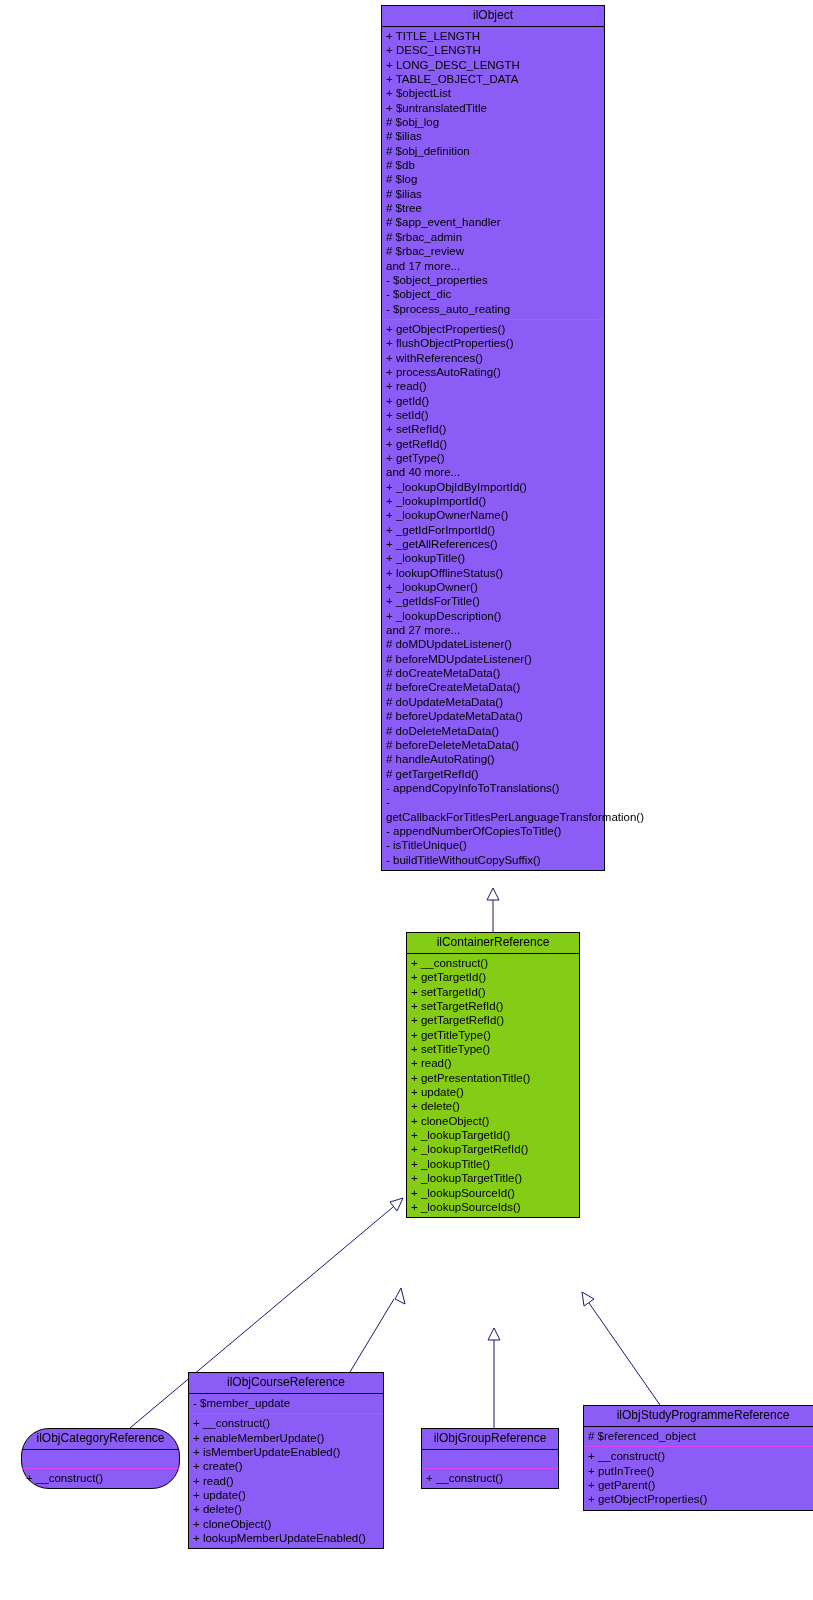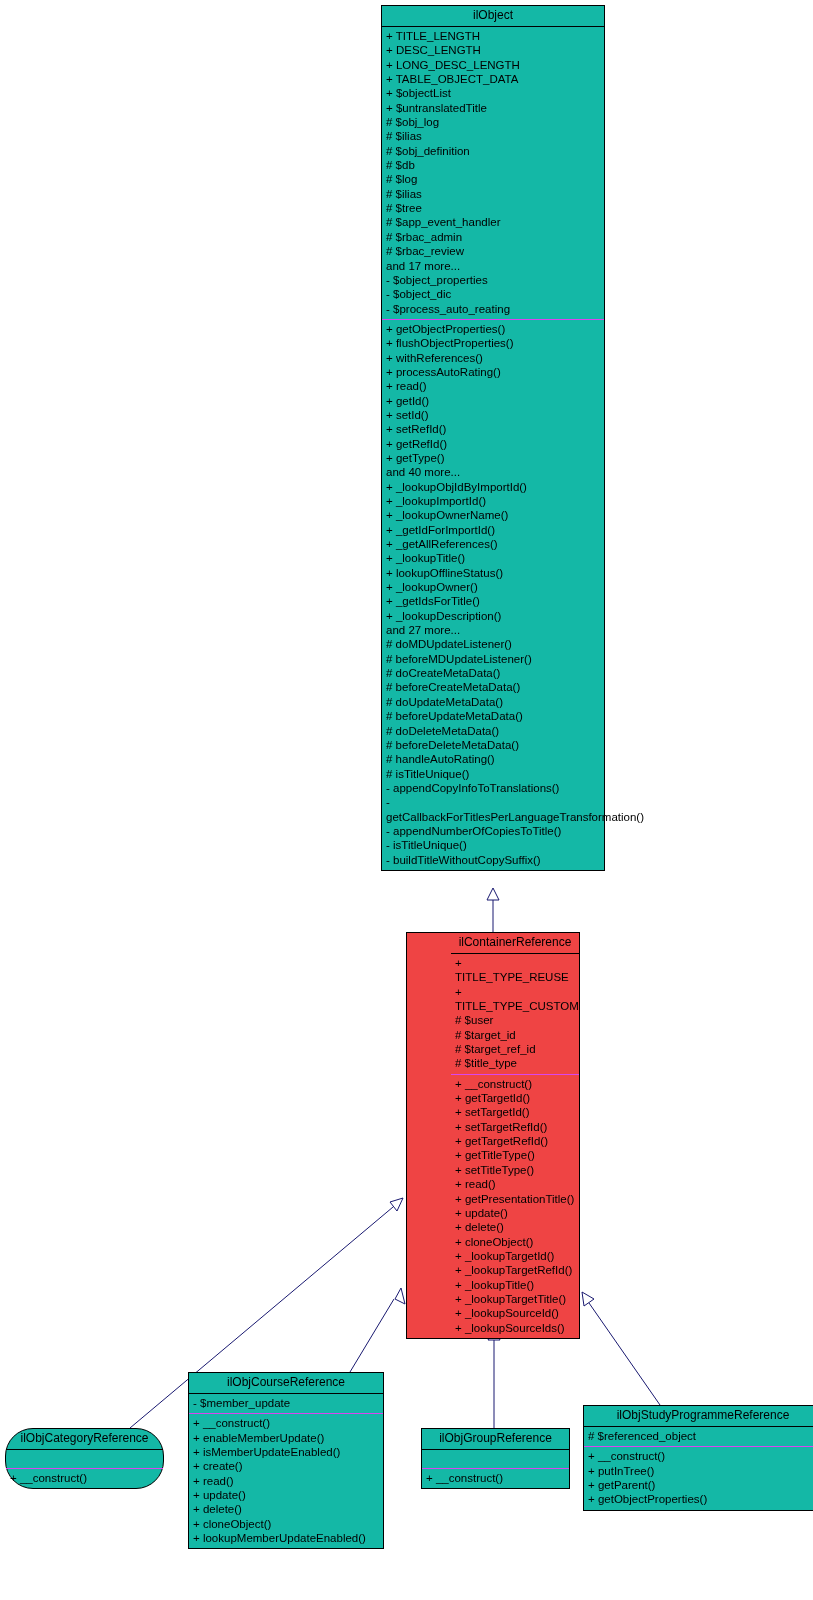--- a/index.html
+++ b/index.html
@@ -27,26 +27,25 @@
     position: absolute;
     left: 0;
     top: 0;
     width: 813px;
     height: 1600px;
     pointer-events: none;
   }
   .uml-class {
     position: absolute;
     border: 1px solid #000000;
-    background: #14b8a6;
+    background: #8b5cf6;
     box-sizing: border-box;
   }
   .uml-class.filled {
-    background: #ef4444;
-    padding-left: 44px;
+    background: #84cc16;
   }
   .cls-title {
     text-align: center;
     padding: 3px 4px 4px 4px;
     border-bottom: 1px solid #000000;
     font-size: 12px;
     line-height: 13px;
     white-space: nowrap;
   }
   .cls-section {
@@ -149,39 +148,31 @@
       <div class="member">and 27 more...</div>
       <div class="member"># doMDUpdateListener()</div>
       <div class="member"># beforeMDUpdateListener()</div>
       <div class="member"># doCreateMetaData()</div>
       <div class="member"># beforeCreateMetaData()</div>
       <div class="member"># doUpdateMetaData()</div>
       <div class="member"># beforeUpdateMetaData()</div>
       <div class="member"># doDeleteMetaData()</div>
       <div class="member"># beforeDeleteMetaData()</div>
       <div class="member"># handleAutoRating()</div>
-      <div class="member"># isTitleUnique()</div>
+      <div class="member"># getTargetRefId()</div>
       <div class="member">- appendCopyInfoToTranslations()</div>
       <div class="member">- getCallbackForTitlesPerLanguageTransformation()</div>
       <div class="member">- appendNumberOfCopiesToTitle()</div>
       <div class="member">- isTitleUnique()</div>
       <div class="member">- buildTitleWithoutCopySuffix()</div>
     </div>
   </div>
 
   <div class="uml-class filled" style="left:406px; top:932px; width:174px;">
     <div class="cls-title">ilContainerReference</div>
-    <div class="cls-section">
-      <div class="member">+ TITLE_TYPE_REUSE</div>
-      <div class="member">+ TITLE_TYPE_CUSTOM</div>
-      <div class="member"># $user</div>
-      <div class="member"># $target_id</div>
-      <div class="member"># $target_ref_id</div>
-      <div class="member"># $title_type</div>
-    </div>
     <div class="cls-section">
       <div class="member">+ __construct()</div>
       <div class="member">+ getTargetId()</div>
       <div class="member">+ setTargetId()</div>
       <div class="member">+ setTargetRefId()</div>
       <div class="member">+ getTargetRefId()</div>
       <div class="member">+ getTitleType()</div>
       <div class="member">+ setTitleType()</div>
       <div class="member">+ read()</div>
       <div class="member">+ getPresentationTitle()</div>
@@ -190,21 +181,21 @@
       <div class="member">+ cloneObject()</div>
       <div class="member">+ _lookupTargetId()</div>
       <div class="member">+ _lookupTargetRefId()</div>
       <div class="member">+ _lookupTitle()</div>
       <div class="member">+ _lookupTargetTitle()</div>
       <div class="member">+ _lookupSourceId()</div>
       <div class="member">+ _lookupSourceIds()</div>
     </div>
   </div>
 
-  <div class="uml-class" style="left:5px; top:1428px; width:159px;border-radius:28px;">
+  <div class="uml-class" style="left:21px; top:1428px; width:159px;border-radius:28px;">
     <div class="cls-title">ilObjCategoryReference</div>
     <div class="cls-section empty"></div>
     <div class="cls-section">
       <div class="member">+ __construct()</div>
     </div>
   </div>
 
   <div class="uml-class" style="left:188px; top:1372px; width:196px;">
     <div class="cls-title">ilObjCourseReference</div>
     <div class="cls-section">
@@ -216,21 +207,21 @@
       <div class="member">+ isMemberUpdateEnabled()</div>
       <div class="member">+ create()</div>
       <div class="member">+ read()</div>
       <div class="member">+ update()</div>
       <div class="member">+ delete()</div>
       <div class="member">+ cloneObject()</div>
       <div class="member">+ lookupMemberUpdateEnabled()</div>
     </div>
   </div>
 
-  <div class="uml-class" style="left:421px; top:1428px; width:149px;">
+  <div class="uml-class" style="left:421px; top:1428px; width:138px;">
     <div class="cls-title">ilObjGroupReference</div>
     <div class="cls-section empty"></div>
     <div class="cls-section">
       <div class="member">+ __construct()</div>
     </div>
   </div>
 
   <div class="uml-class" style="left:583px; top:1405px; width:240px;">
     <div class="cls-title">ilObjStudyProgrammeReference</div>
     <div class="cls-section">

